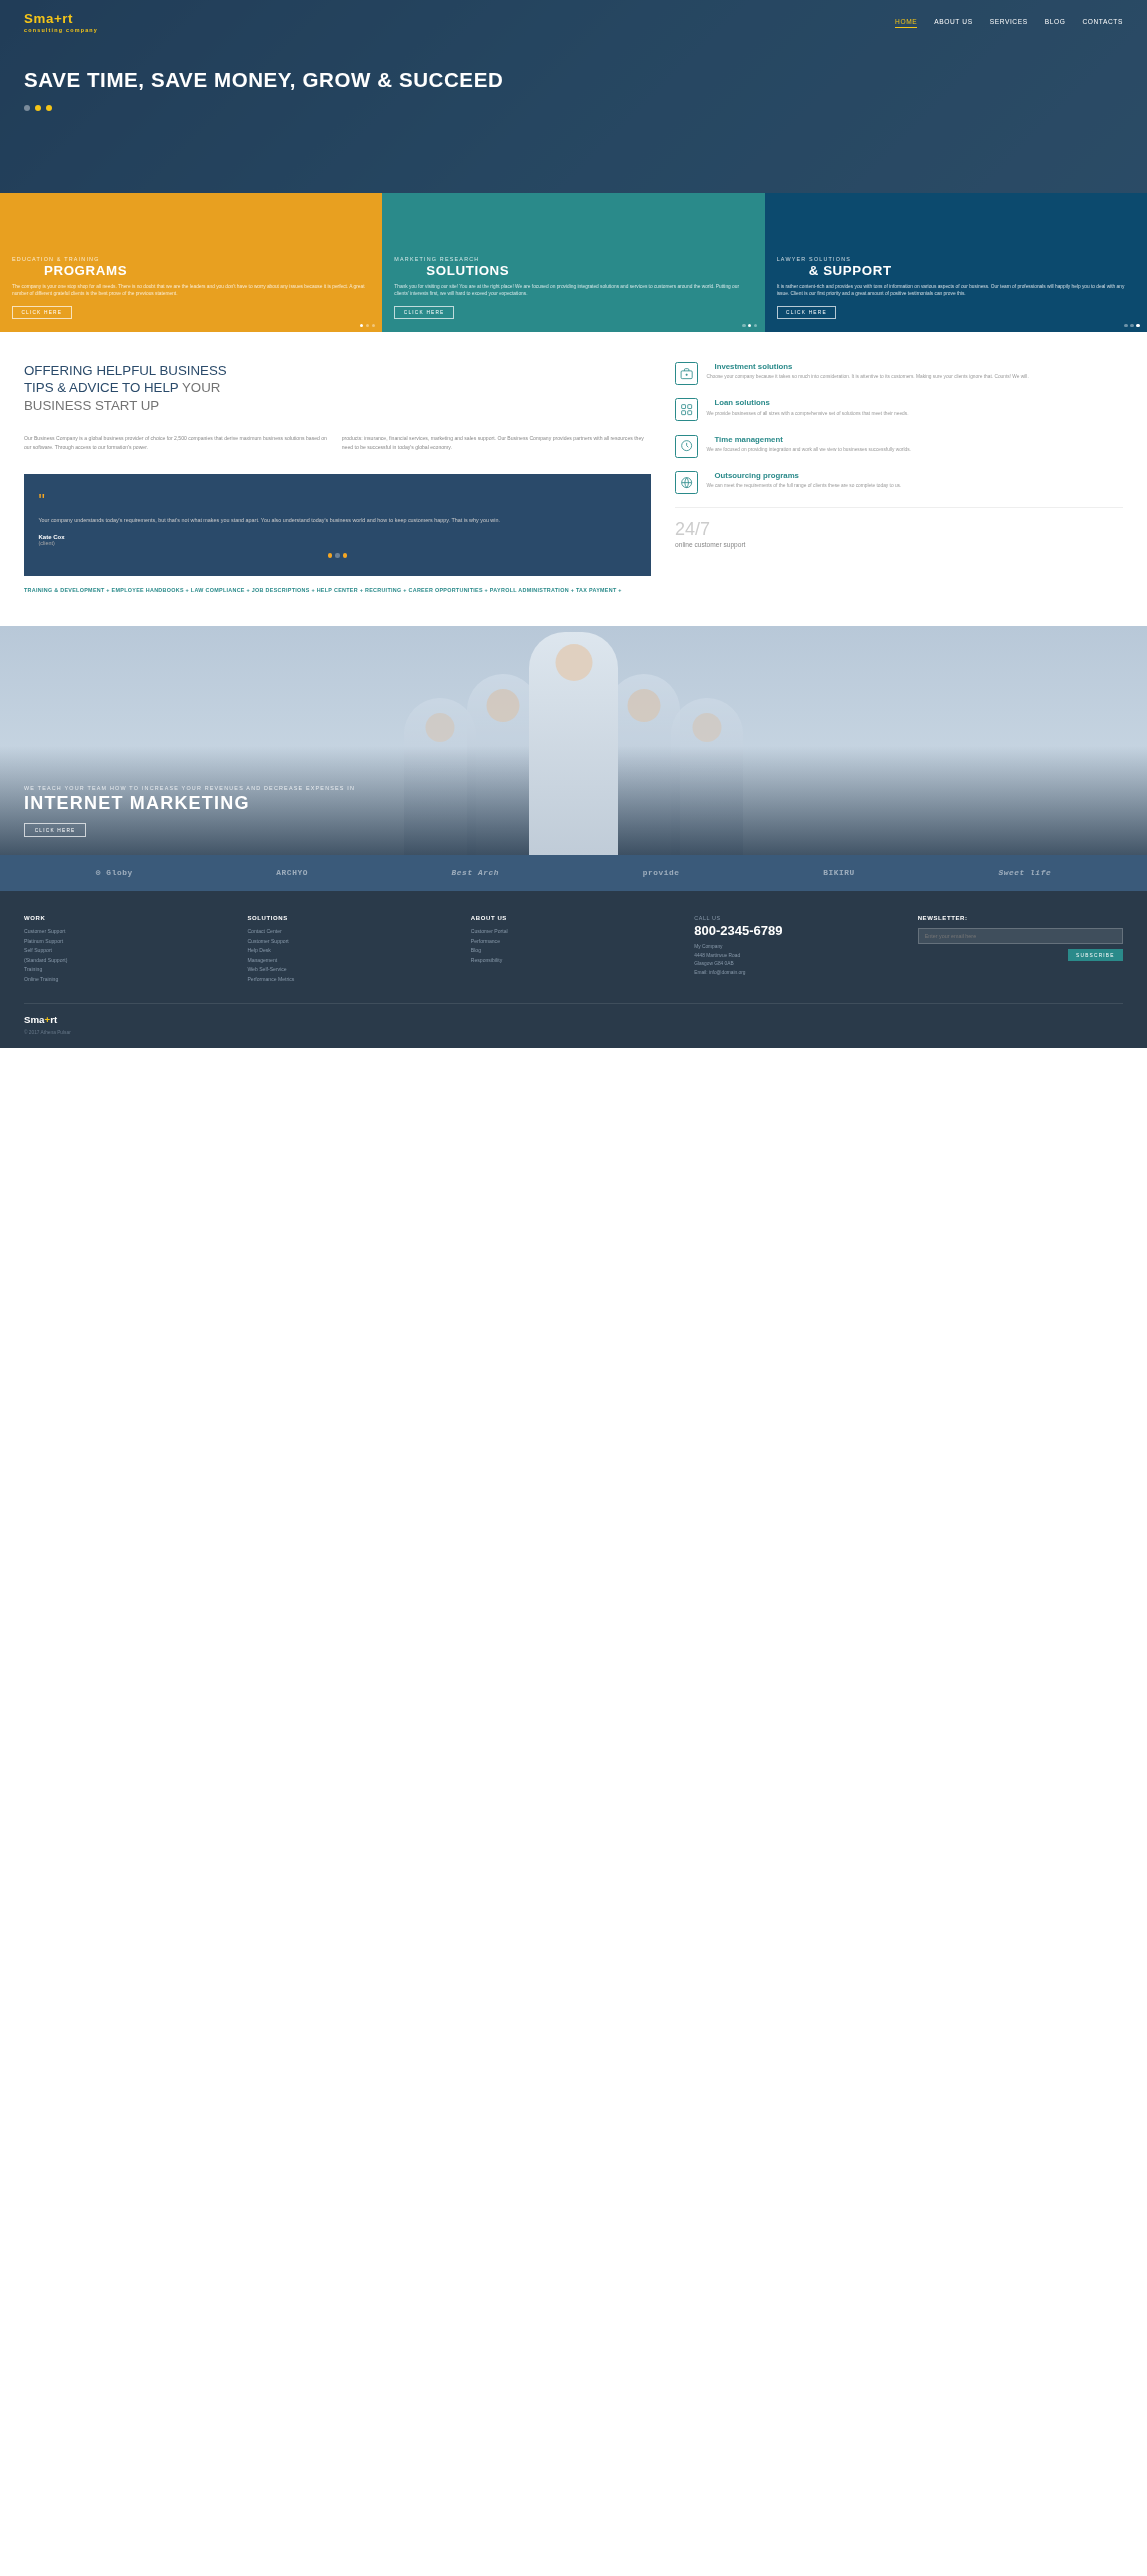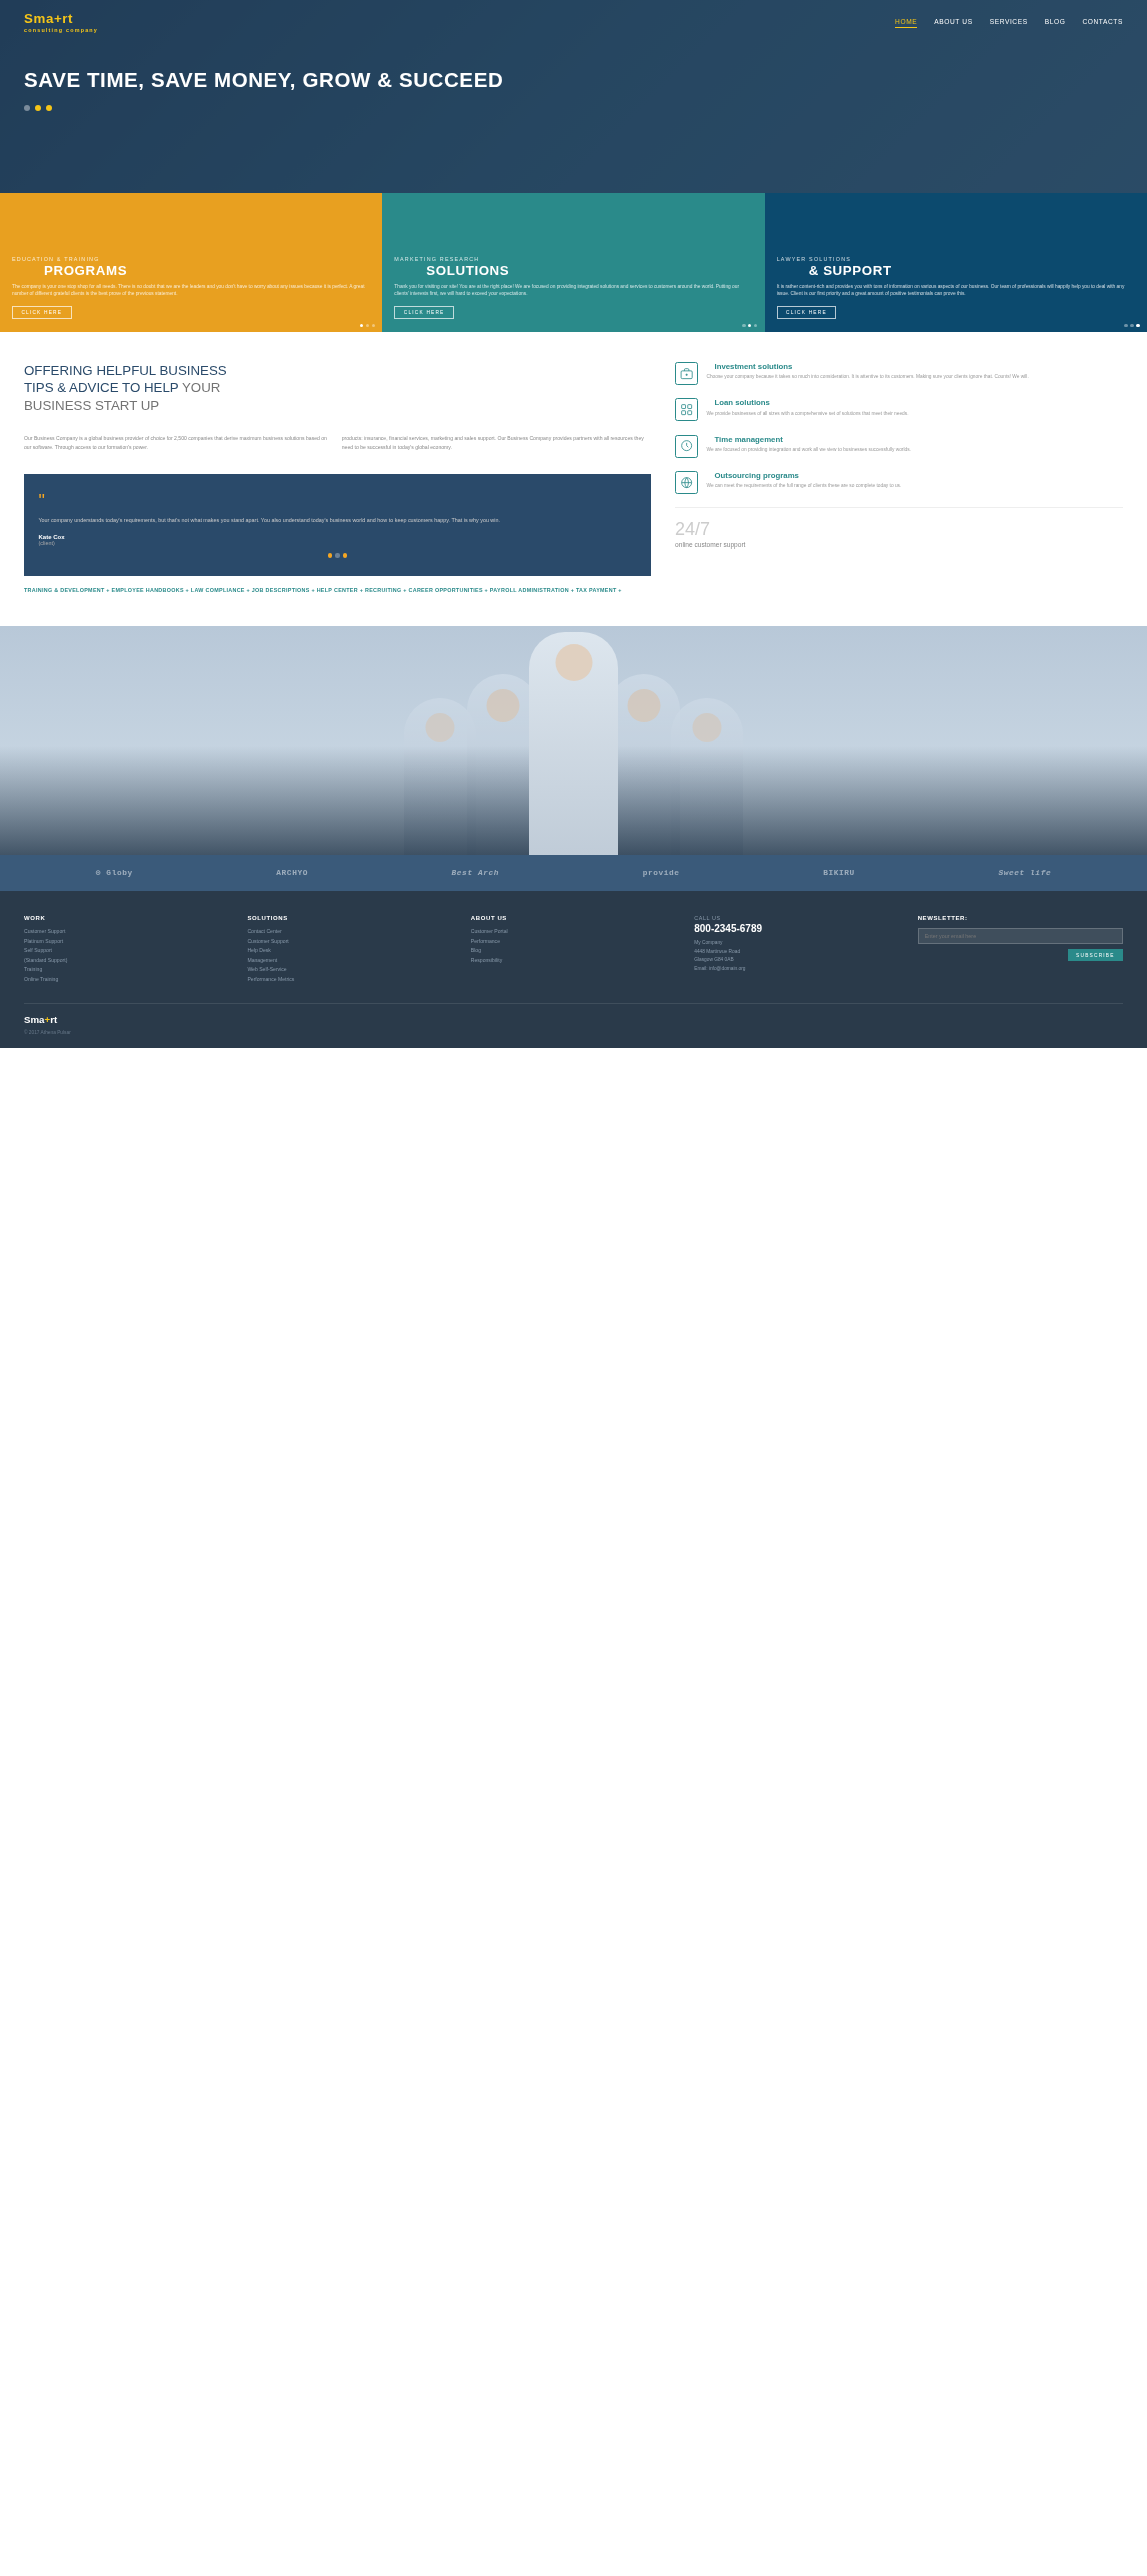--- a/index.html
+++ b/index.html
@@ -345,21 +345,21 @@
     }
     .footer-link {
       display: block;
       font-size: 5.1px;
       color: #8899aa;
       margin-bottom: 3.6px;
       cursor: pointer;
       text-decoration: none;
     }
     .footer-phone {
-      font-size: 10px;
+      font-size: 13px;
       font-weight: bold;
       color: #fff;
       margin-bottom: 4.8px;
     }
     .footer-address {
       font-size: 4.8px;
       color: #8899aa;
       line-height: 1.8;
     }
     .footer-email-input {
@@ -601,20 +601,25 @@
       <div style="width:37px;height:37px;background:#e0d0c0;border-radius:50%;position:absolute;top:12px;left:50%;transform:translateX(-50%);"></div>
     </div>
     <div class="person-silhouette" style="height:181px;opacity:0.75;">
       <div style="width:33px;height:33px;background:#d8c8b8;border-radius:50%;position:absolute;top:14.5px;left:50%;transform:translateX(-50%);"></div>
     </div>
     <div class="person-silhouette" style="height:157px;opacity:0.6;">
       <div style="width:29px;height:29px;background:#d8c8b8;border-radius:50%;position:absolute;top:14.5px;left:50%;transform:translateX(-50%);"></div>
     </div>
   </div>
   <div class="team-overlay"></div>
+  <div class="team-content">
+    <div class="team-label">WE TEACH YOUR TEAM HOW TO INCREASE YOUR REVENUES AND DECREASE EXPENSES IN</div>
+    <div class="team-title">INTERNET MARKETING</div>
+    <div class="team-btn">CLICK HERE</div>
+  </div>
 </div>
 
 <div class="partners-section">
   <div class="partner-logo">⊙ Globy</div>
   <div class="partner-logo">ARCHYO</div>
   <div class="partner-logo" style="font-style:italic;">Best Arch</div>
   <div class="partner-logo">provide</div>
   <div class="partner-logo">BIKIRU</div>
   <div class="partner-logo" style="font-style:italic;">Sweet life</div>
 </div>

